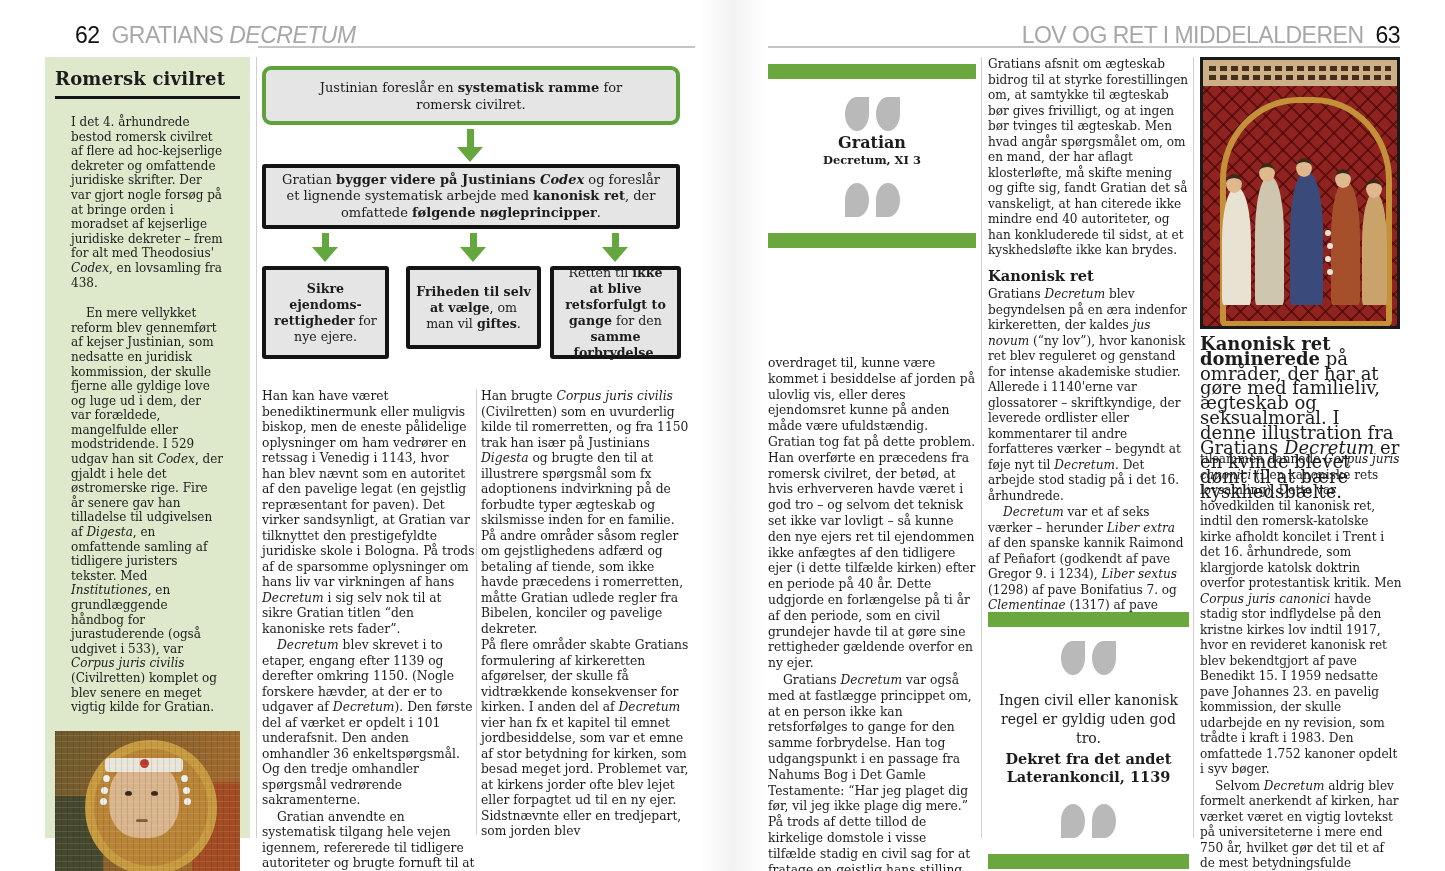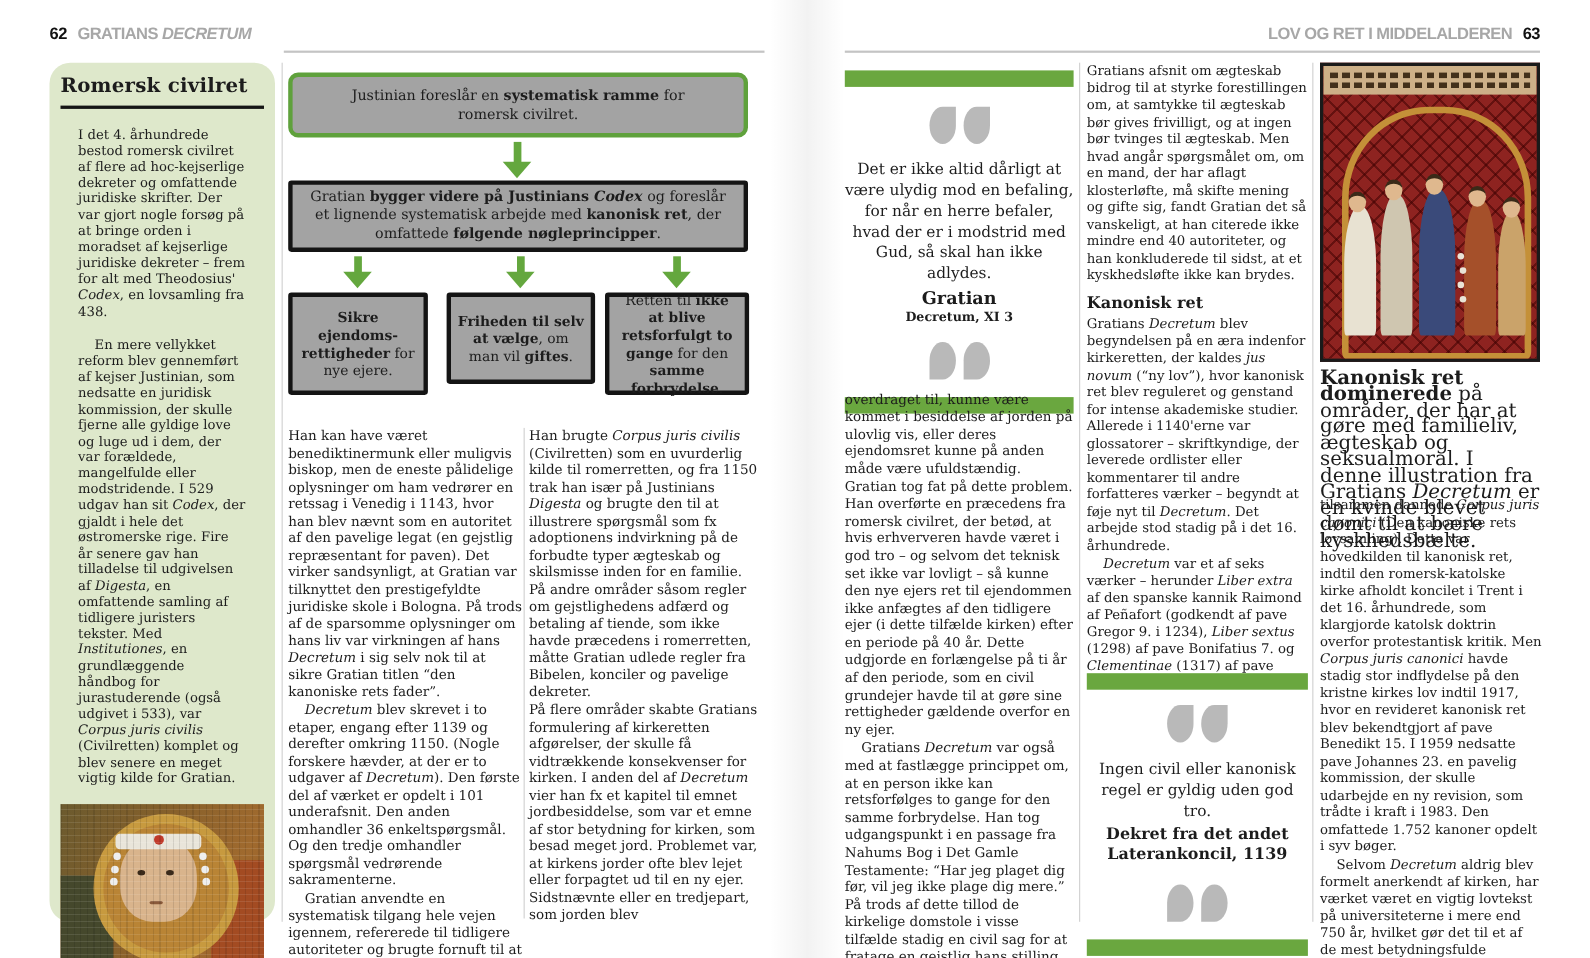--- a/index.html
+++ b/index.html
@@ -2,36 +2,36 @@
 <html><head>
 <meta charset="utf-8">
 <style>
   html,body{margin:0;padding:0;}
   body{
     width:1445px;height:871px;position:relative;background:#ffffff;
     font-family:"DejaVu Serif", serif;color:#1c1c1c;overflow:hidden;
   }
   .abs{position:absolute;}
   
-  .pagehdr{font-family:"Liberation Sans", sans-serif;font-weight:bold;font-size:15px;letter-spacing:-0.5px;white-space:nowrap;}
+  .pagehdr{font-family:"Liberation Sans", sans-serif;font-weight:normal;font-size:23px;letter-spacing:-0.5px;white-space:nowrap;margin-left:30px;}
   .pagenum{color:#111;}
   .hdrtitle{color:#a7a7a7;margin:0 6px;}
   .rule{background:#c4c4c4;height:2px;}
   .vline{width:1px;background:#cfcfcf;}
   
-  .sidebar{background:#dee8cb;border-radius:19px;}
+  .sidebar{background:#dee8cb;}
   .sidebar-inner{padding:11px 10px 10px 10px;}
   .sb-title{font-size:18px;font-weight:bold;letter-spacing:0.2px;}
   .sb-rule{height:3px;background:#151515;margin:7px 0 9px 0;}
   .sb-p{font-size:12px;line-height:14.6px;margin:16px;}
   .sb-p + .sb-p{margin-top:1px;}
   .sb-caption{font-size:11.6px;line-height:14.4px;margin-top:8px;}
   .indent{text-indent:15px;}
   
-  .fcbox{box-sizing:border-box;display:flex;align-items:center;justify-content:center;text-align:center;background:#a3a3a3;}
+  .fcbox{box-sizing:border-box;display:flex;align-items:center;justify-content:center;text-align:center;background:#e5e5e5;}
   .fc-green{border:4px solid #5fa13c;border-radius:9px;font-size:13px;line-height:17px;padding:6px 26px;}
   .fc-black{border:4px solid #141414;border-radius:3px;font-size:13px;line-height:16.5px;padding:6px 14px;}
   .fc-small{border:4px solid #141414;border-radius:3px;font-size:12.6px;line-height:16px;padding:18px 6px;}
   .stem{width:7px;background:#64a73e;}
   .ahead{width:0;height:0;border-left:13px solid transparent;border-right:13px solid transparent;border-top:15px solid #64a73e;}
   
   .col{font-size:12.3px;line-height:15.5px;}
   .col p{margin:0;}
   .col p + p{margin-top:1px;}
   .subhead{font-family:"DejaVu Serif", serif;font-weight:bold;font-size:14.6px;line-height:17.5px;margin:8px 0 3px 0 !important;}
@@ -164,21 +164,20 @@
   <span class="pagenum">63</span>
 </div>
 <div class="abs rule" style="left:768px;top:46px;width:632px;"></div>
 
 <div class="abs" style="left:768px;top:64px;width:208px;">
   <div class="greenbar"></div>
   <div class="qmarks" style="margin-top:18px;">
     <div class="qm qm-open"></div>
       <div class="qm qm-open"></div>
   </div>
-  <div class="qtext" style="margin-top:14px;">Det er ikke altid dårligt at være ulydig mod en befaling, for når en herre befaler, hvad der er i modstrid med Gud, så skal han ikke adlydes.</div>
   <div class="qattr">Gratian</div>
   <div class="qsrc">Decretum, XI 3</div>
   <div class="qmarks" style="margin-top:16px;">
     <div class="qm qm-close"></div>
       <div class="qm qm-close"></div>
   </div>
   <div class="greenbar" style="margin-top:16px;"></div>
 </div>
 <div class="abs col" style="left:768px;top:356px;width:208px;line-height:15.8px;">
   <p>overdraget til, kunne være kommet i besiddelse af jorden på ulovlig vis, eller deres ejendomsret kunne på anden måde være ufuldstændig. Gratian tog fat på dette problem. Han overførte en præcedens fra romersk civilret, der betød, at hvis erhververen havde været i god tro – og selvom det teknisk set ikke var lovligt – så kunne den nye ejers ret til ejendommen ikke anfægtes af den tidligere ejer (i dette tilfælde kirken) efter en periode på 40 år. Dette udgjorde en forlængelse på ti år af den periode, som en civil grundejer havde til at gøre sine rettigheder gældende overfor en ny ejer.</p>

